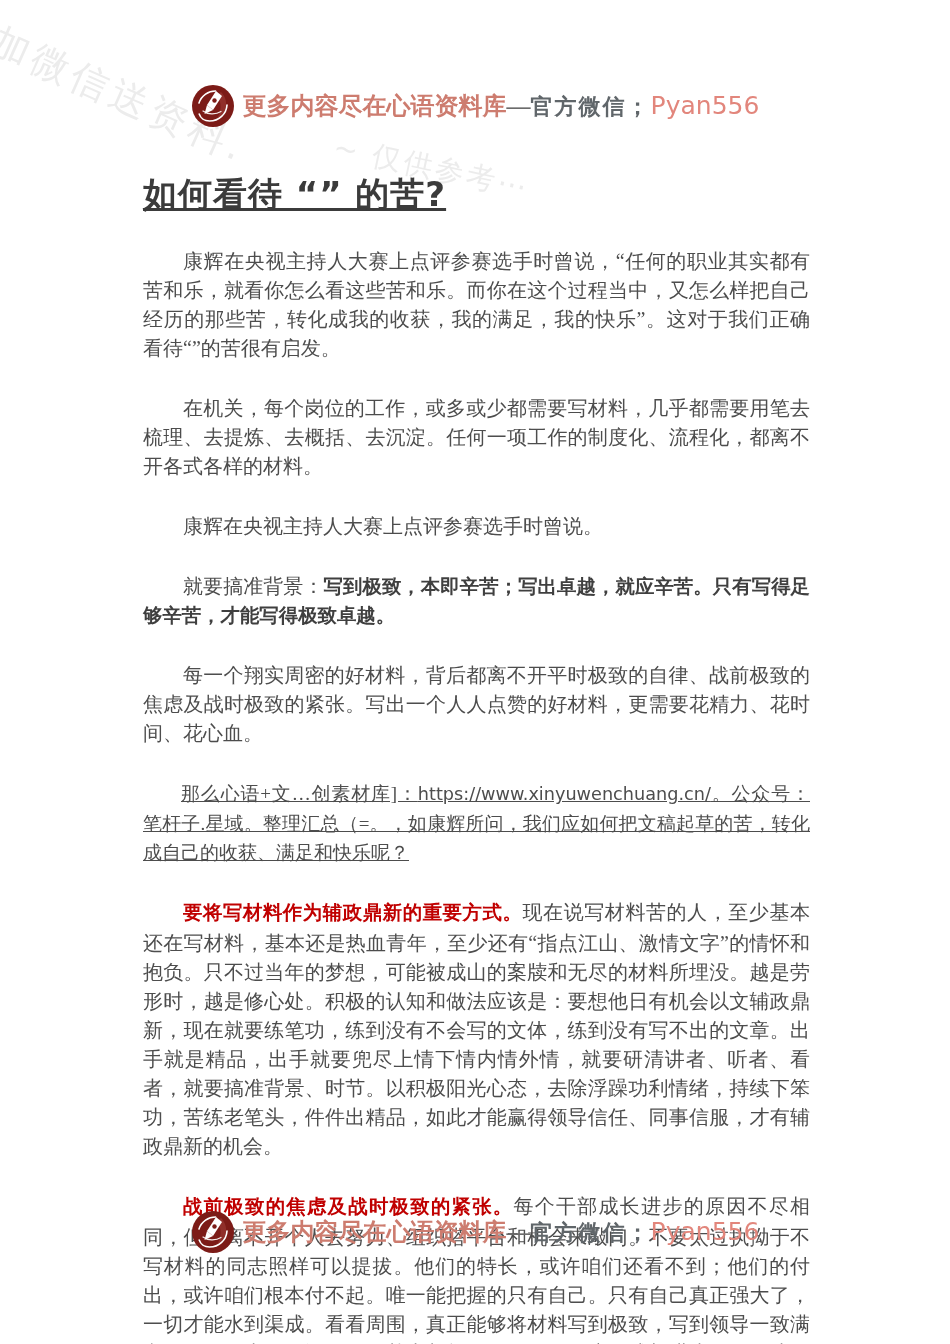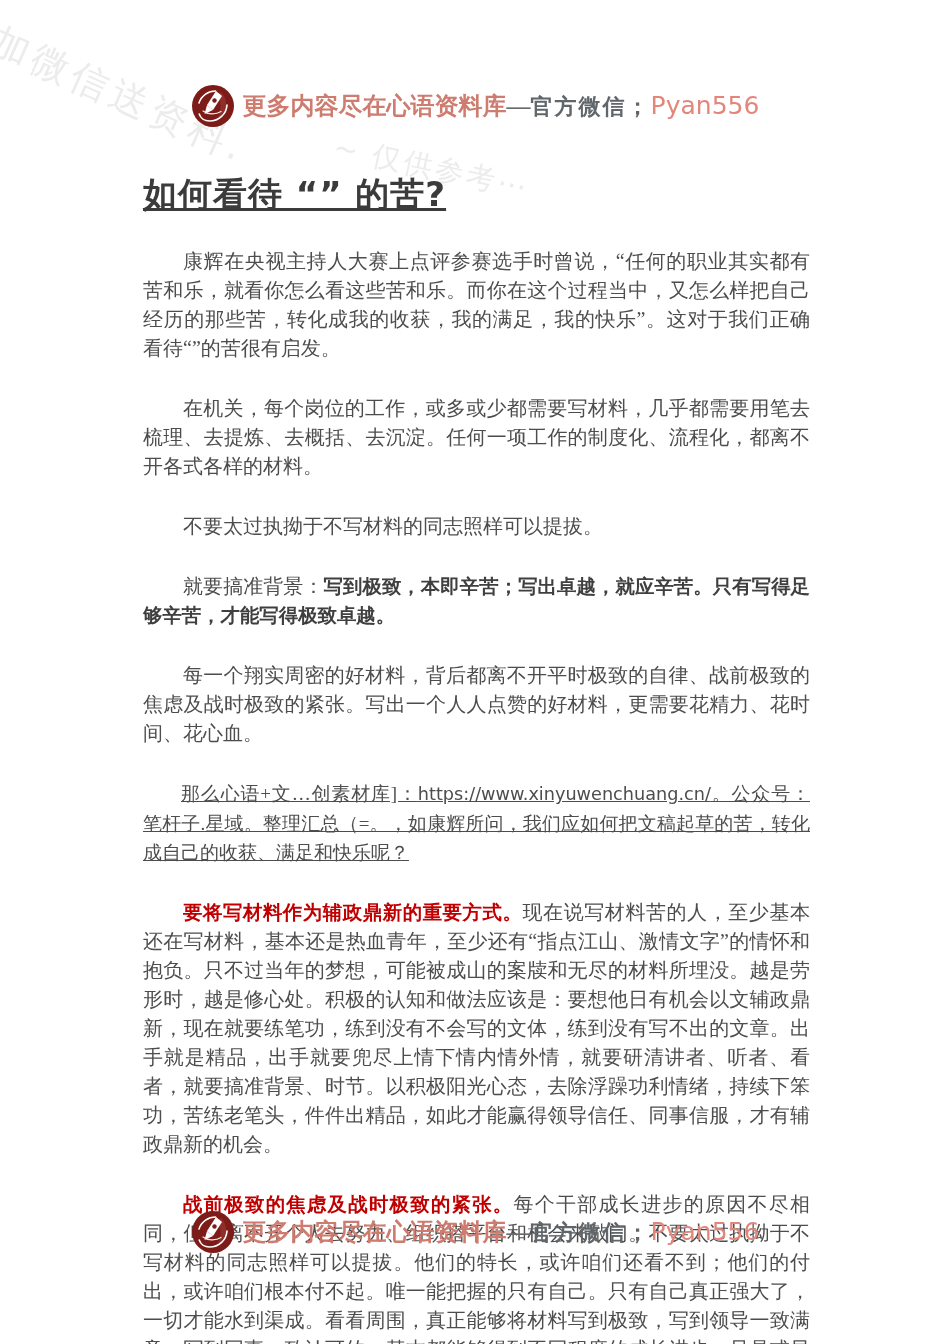--- a/index.html
+++ b/index.html
@@ -73,21 +73,21 @@
   }
   .para-small { font-size:19px;text-decoration:underline; }
   .run-normal { }
   .run-bold {
     font-weight:bold; color:#3f3f3f;
     font-family:"DejaVu Sans","Liberation Sans",sans-serif;
     font-size:0.97em;
   }
   .run-redbold {
     font-weight:bold; color:var(--accent-red);
-    font-family:Liberation Serif, serif;
+    font-family:Liberation Mono, monospace;
     font-size:0.97em;
   }
   .run-link { font-family:"DejaVu Sans","Liberation Sans",sans-serif; font-size:0.93em; }
 </style>
 </head>
 <body>
 
 <div class="watermark-corner">加微信送资料.</div>
 
 <header class="pageband band-header">
@@ -108,21 +108,21 @@
   </span>
 </header>
 
 <div class="watermark-note">~ 仅供参考⋯</div>
 
 <main class="article">
   <h1 class="title">如何看待 “” 的苦?</h1>
   <div id="article-body">
       <p class="para"><span class="run-normal">康辉在央视主持人大赛上点评参赛选手时曾说，“任何的职业其实都有苦和乐，就看你怎么看这些苦和乐。而你在这个过程当中，又怎么样把自己经历的那些苦，转化成我的收获，我的满足，我的快乐”。这对于我们正确看待“”的苦很有启发。</span></p>
       <p class="para"><span class="run-normal">在机关，每个岗位的工作，或多或少都需要写材料，几乎都需要用笔去梳理、去提炼、去概括、去沉淀。任何一项工作的制度化、流程化，都离不开各式各样的材料。</span></p>
-      <p class="para"><span class="run-normal">不要太过执拗于不写材料的同志照样可以提拔。</span></p>
+      <p class="para"><span class="run-normal">康辉在央视主持人大赛上点评参赛选手时曾说。</span></p>
       <p class="para"><span class="run-normal">就要搞准背景：</span><span class="run-bold">写到极致，本即辛苦；写出卓越，就应辛苦。只有写得足够辛苦，才能写得极致卓越。</span></p>
       <p class="para"><span class="run-normal">每一个翔实周密的好材料，背后都离不开平时极致的自律、战前极致的焦虑及战时极致的紧张。写出一个人人点赞的好材料，更需要花精力、花时间、花心血。</span></p>
       <p class="para para-small"><span class="run-normal">那么心语+文…创素材库]：</span><span class="run-link">https://www.xinyuwenchuang.cn/</span><span class="run-normal">。公众号：笔杆子.星域。整理汇总（=。，如康辉所问，我们应如何把文稿起草的苦，转化成自己的收获、满足和快乐呢？</span></p>
       <p class="para"><span class="run-redbold">要将写材料作为辅政鼎新的重要方式。</span><span class="run-normal">现在说写材料苦的人，至少基本还在写材料，基本还是热血青年，至少还有“指点江山、激情文字”的情怀和抱负。只不过当年的梦想，可能被成山的案牍和无尽的材料所埋没。越是劳形时，越是修心处。积极的认知和做法应该是：要想他日有机会以文辅政鼎新，现在就要练笔功，练到没有不会写的文体，练到没有写不出的文章。出手就是精品，出手就要兜尽上情下情内情外情，就要研清讲者、听者、看者，就要搞准背景、时节。以积极阳光心态，去除浮躁功利情绪，持续下笨功，苦练老笔头，件件出精品，如此才能赢得领导信任、同事信服，才有辅政鼎新的机会。</span></p>
       <p class="para"><span class="run-redbold">战前极致的焦虑及战时极致的紧张。</span><span class="run-normal">每个干部成长进步的原因不尽相同，但都离不开个人去努力、组织搭平台和机会来敲门。不要太过执拗于不写材料的同志照样可以提拔。他们的特长，或许咱们还看不到；他们的付出，或许咱们根本付不起。唯一能把握的只有自己。只有自己真正强大了，一切才能水到渠成。看看周围，真正能够将材料写到极致，写到领导一致满意，写到同事一致认可的，基本都能够得到不同程度的成长进步，只是或早或晚，或大或小。以积极阳光心态，去除怀才不遇情绪，持续练本领，写到单位头号，写到圈内知名，写到上级单位想挖、外面单位惦记，成长进步就是水到渠成的事了。</span></p>
     </div>
 </main>
 
 <footer class="pageband band-footer">
   <span class="logo">

